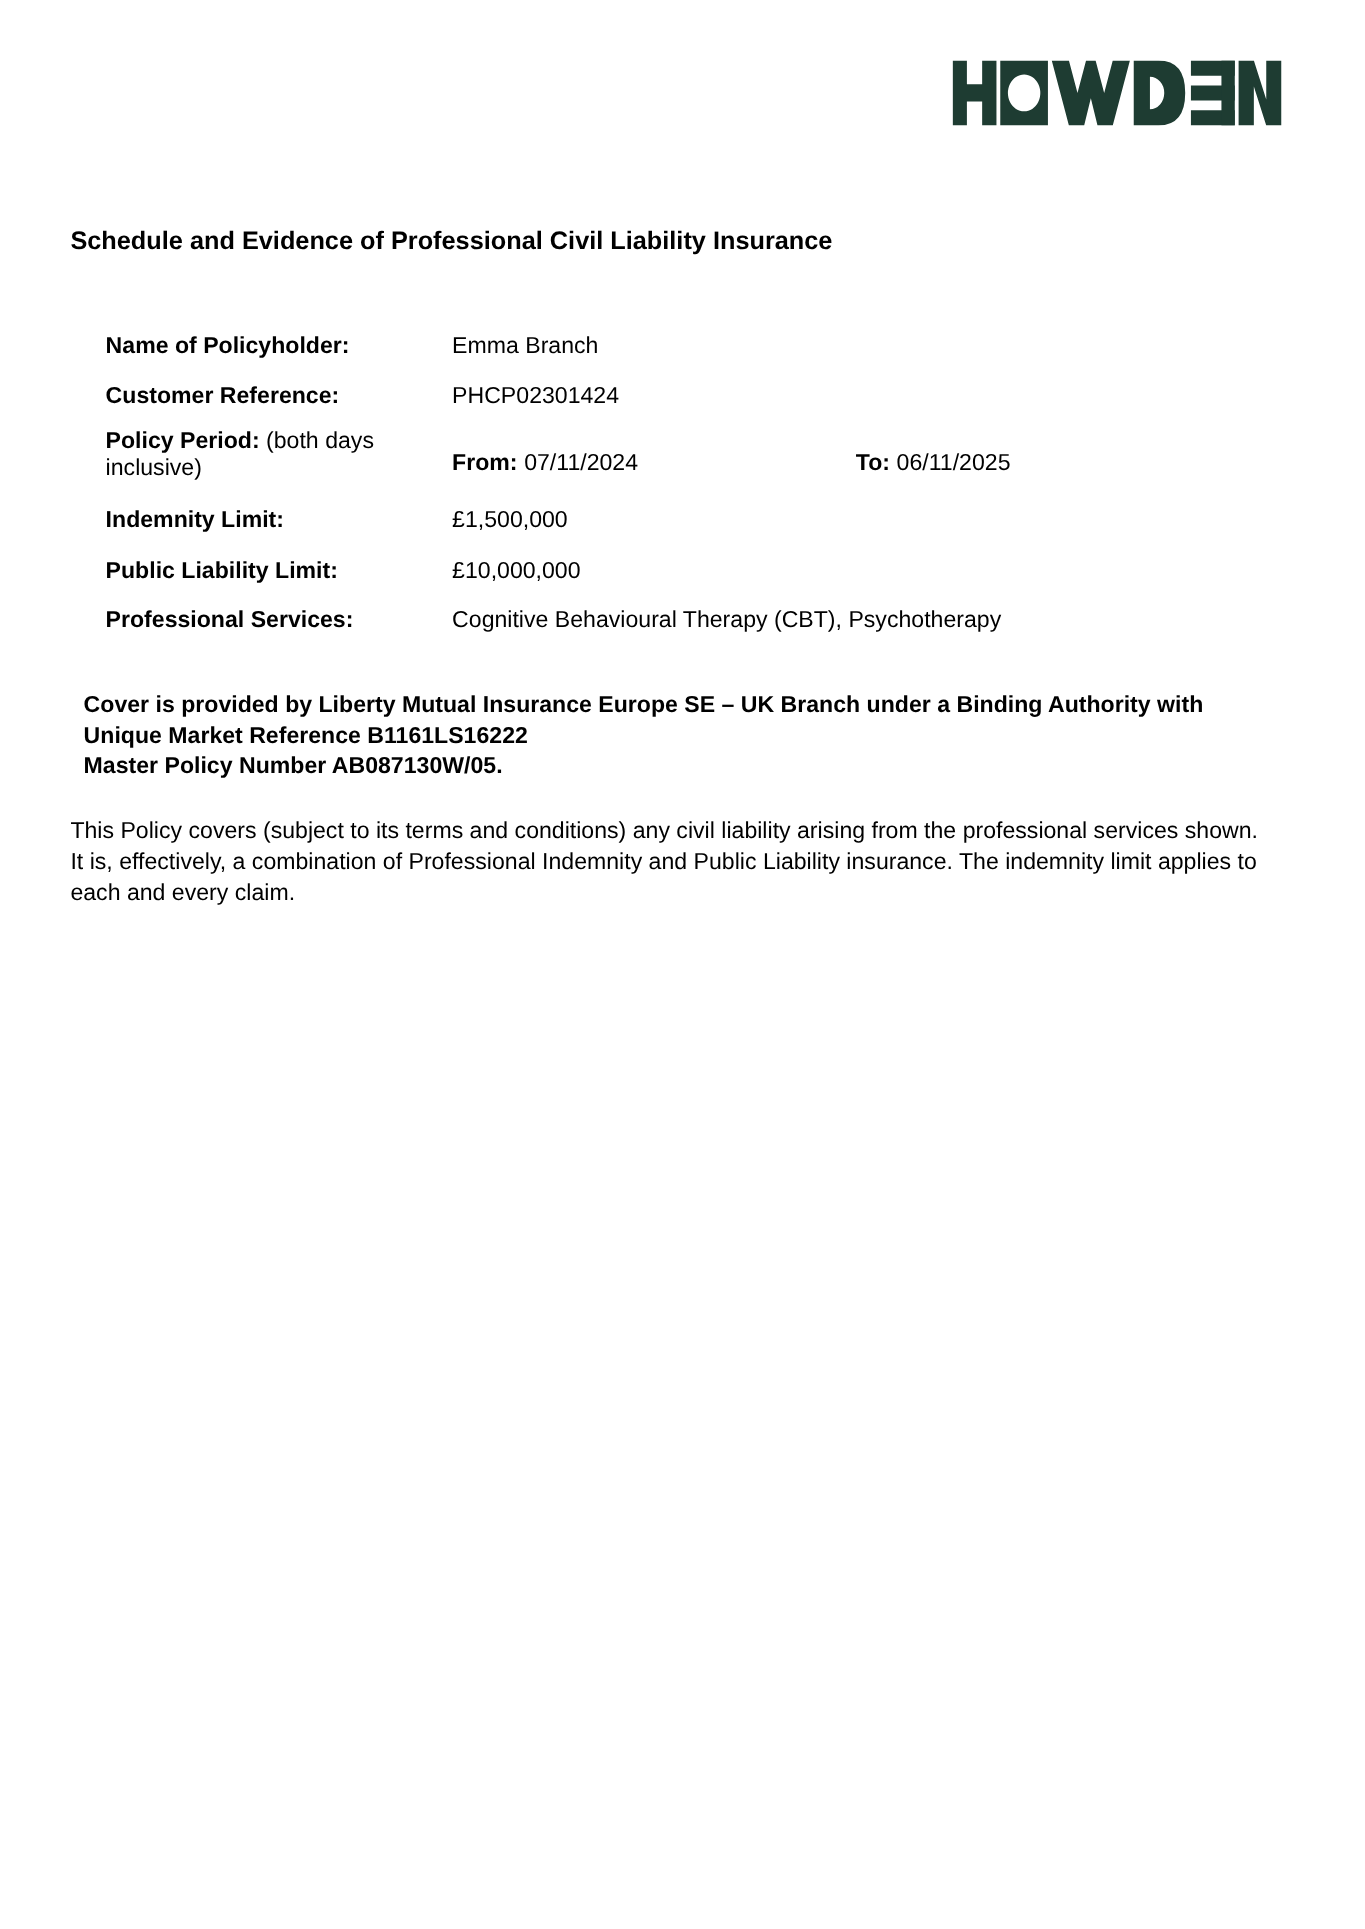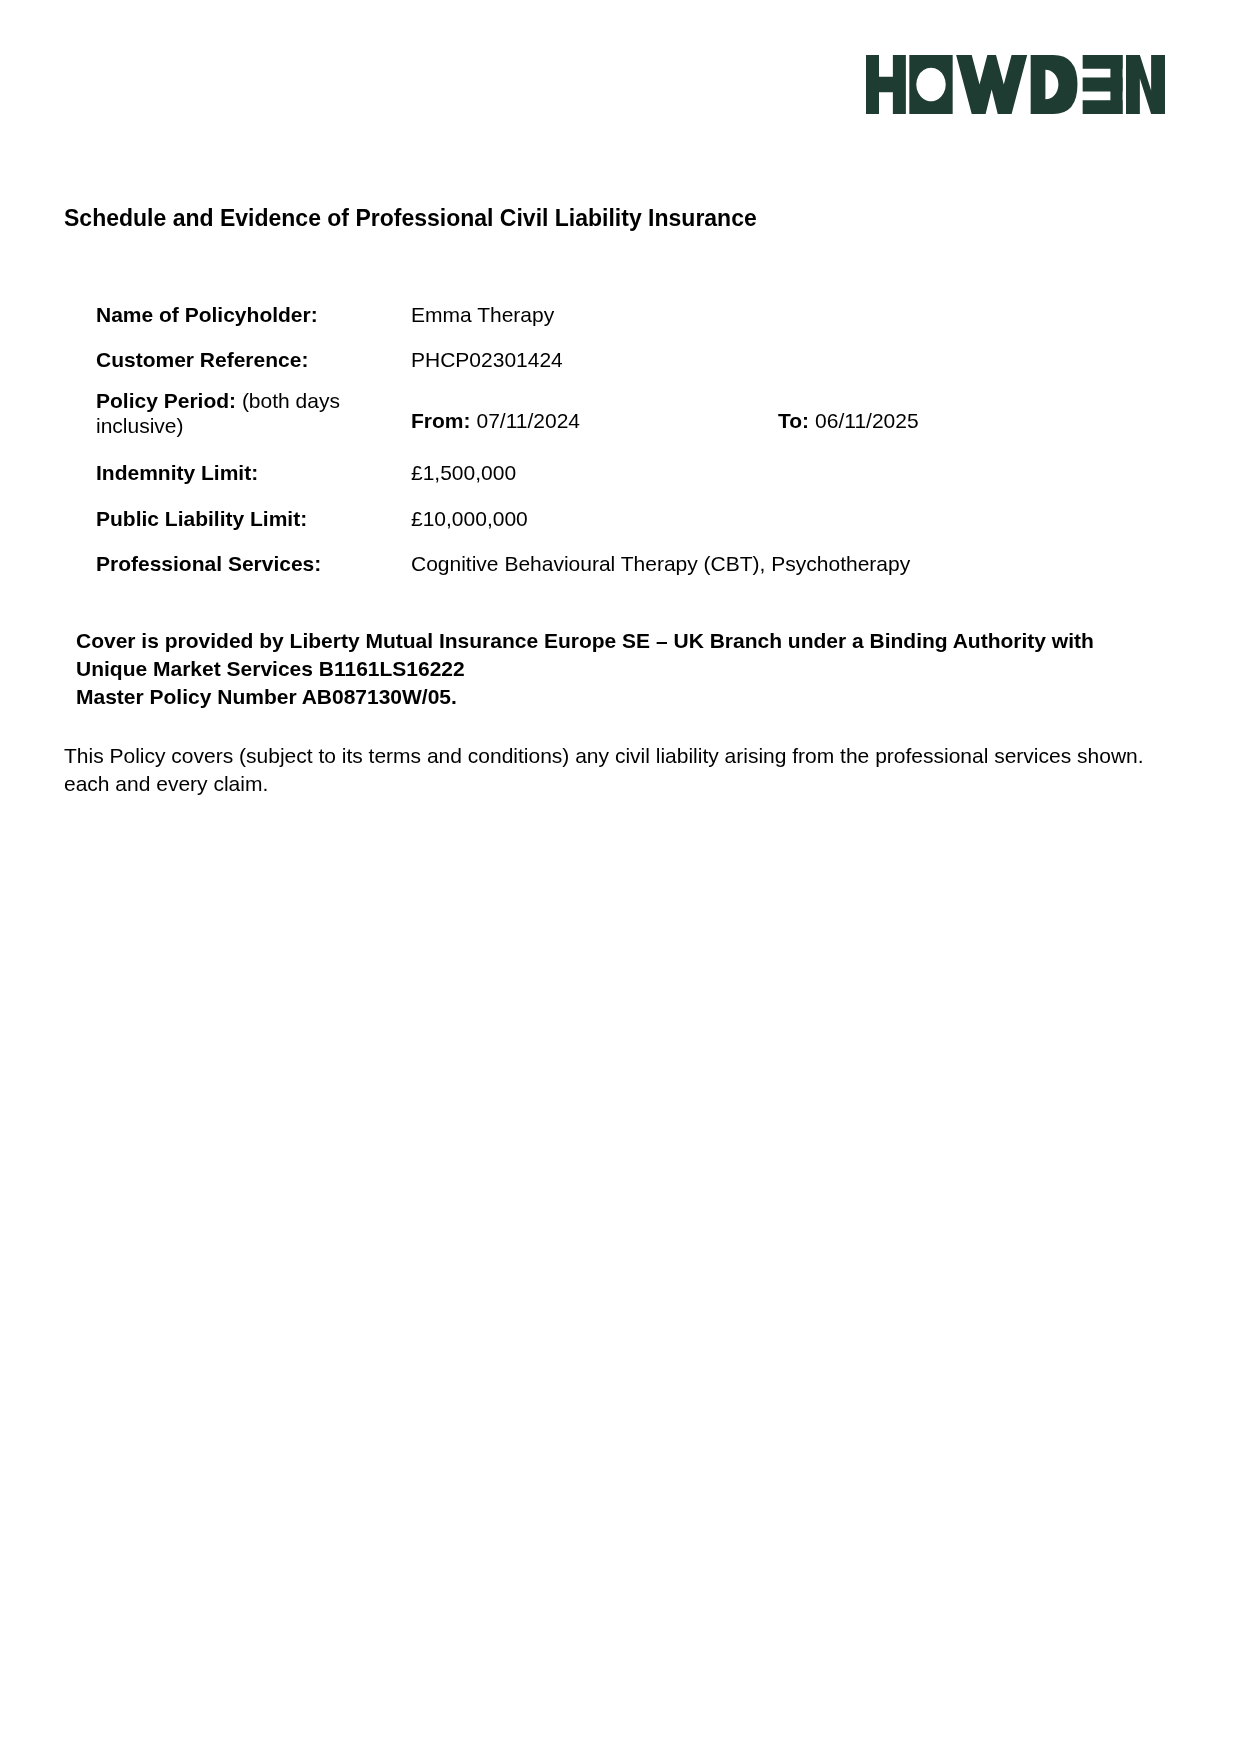--- a/index.html
+++ b/index.html
@@ -86,21 +86,21 @@
 
         <path d="M300 0 H316 L329 36 V0 H345 V60 H329 L316 24 V60 H300 Z"></path>
       </g>
     </svg>
   </div>
 
   <h1 class="doc-title">Schedule and Evidence of Professional Civil Liability Insurance</h1>
 
   <div class="frow row-name">
     <span class="flabel">Name of Policyholder:</span>
-    <span class="fvalue">Emma Therapy</span>
+    <span class="fvalue">Emma Branch</span>
   </div>
 
   <div class="frow row-customer">
     <span class="flabel">Customer Reference:</span>
     <span class="fvalue">PHCP02301424</span>
   </div>
 
   <div class="frow row-period">
     <span class="flabel"><span>Policy Period:</span><span class="note"> (both days inclusive)</span></span>
   </div>
@@ -120,22 +120,23 @@
     <span class="fvalue">£10,000,000</span>
   </div>
 
   <div class="frow row-services">
     <span class="flabel">Professional Services:</span>
     <span class="fvalue">Cognitive Behavioural Therapy (CBT), Psychotherapy</span>
   </div>
 
   <div class="para cover-statement">
     <div class="pline">Cover is provided by Liberty Mutual Insurance Europe SE – UK Branch under a Binding Authority with</div>
-    <div class="pline">Unique Market Services B1161LS16222</div>
+    <div class="pline">Unique Market Reference B1161LS16222</div>
     <div class="pline">Master Policy Number AB087130W/05.</div>
   </div>
 
   <div class="para policy-description">
     <div class="pline">This Policy covers (subject to its terms and conditions) any civil liability arising from the professional services shown.</div>
+    <div class="pline">It is, effectively, a combination of Professional Indemnity and Public Liability insurance. The indemnity limit applies to</div>
     <div class="pline">each and every claim.</div>
   </div>
 
 </div>
 
 </body></html>

